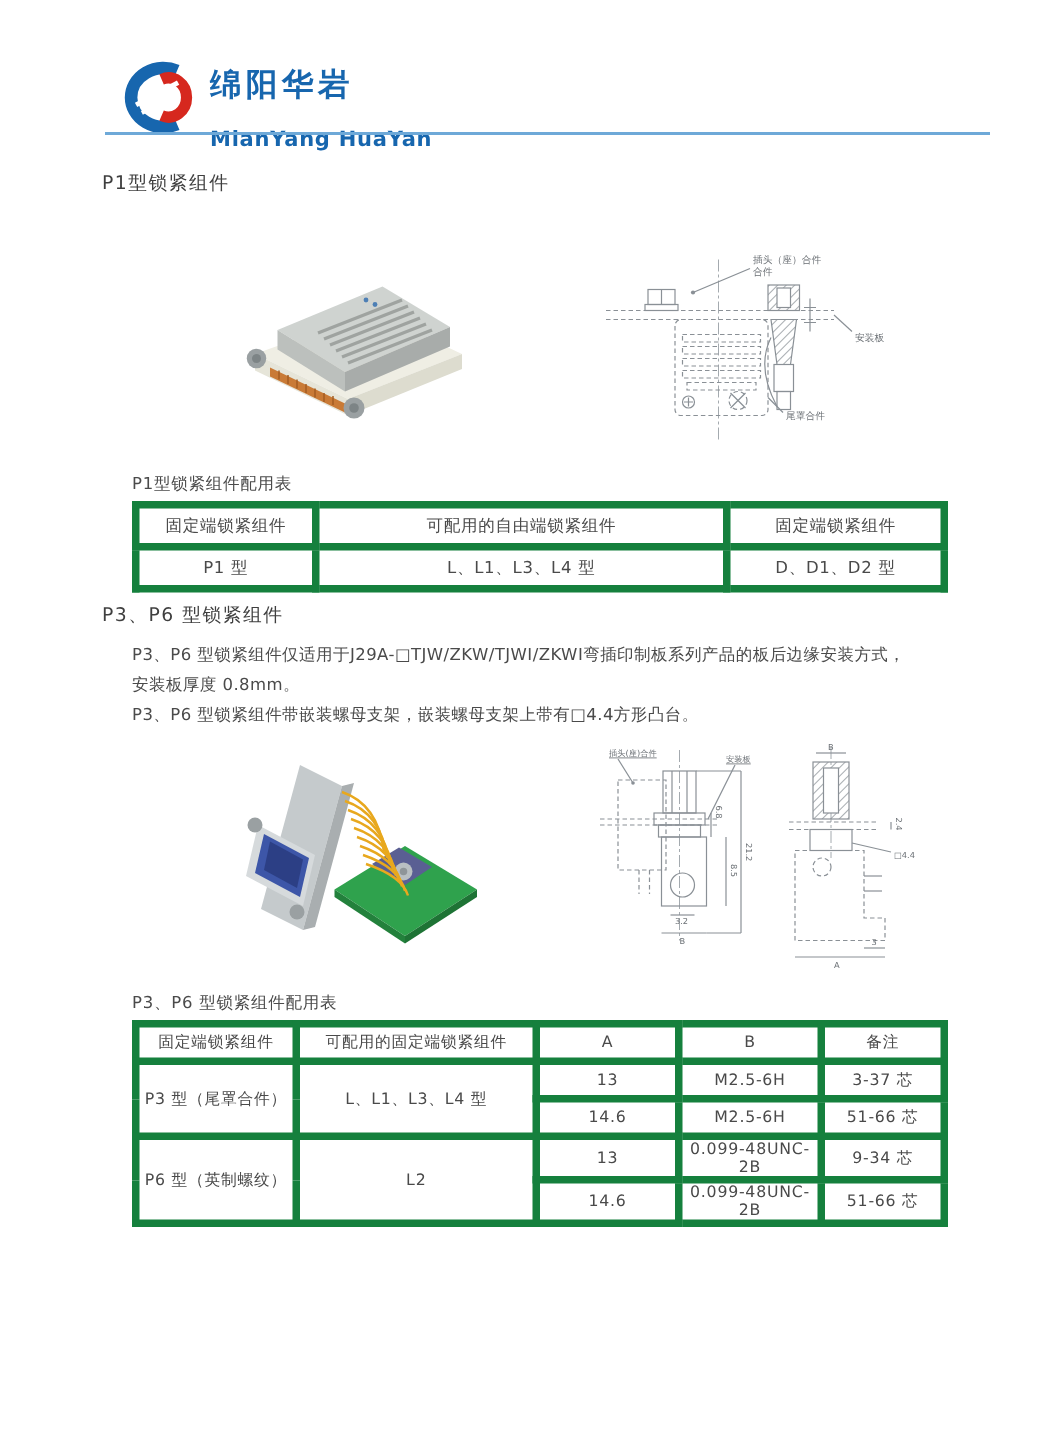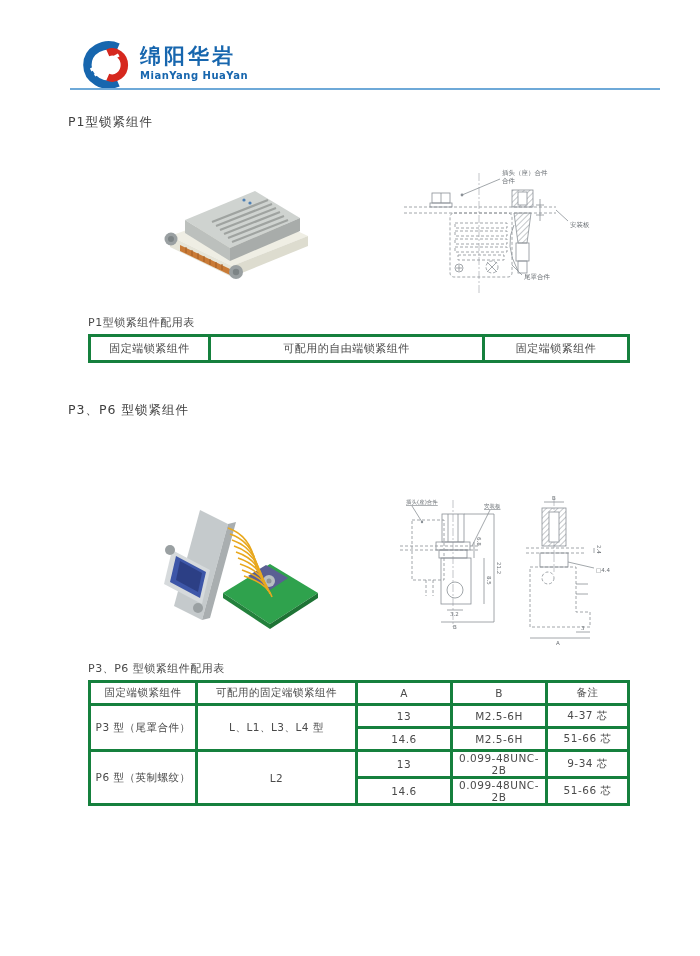--- a/index.html
+++ b/index.html
@@ -2,32 +2,32 @@
 <html><head>
 <meta charset="utf-8">
 <style>
   html,body{margin:0;padding:0;background:#ffffff;}
   #page{position:relative;width:700px;height:848px;background:#ffffff;overflow:hidden;
         font-family:"DejaVu Sans","Liberation Sans",sans-serif;color:#4a4a4a;}
   .abs{position:absolute;}
 
   
   #brand-cn{font-size:21px;font-weight:bold;color:#1766ae;letter-spacing:3px;line-height:1;}
-  #brand-en{font-size:10px;font-weight:bold;color:#1766ae;letter-spacing:.5px;margin-top:3px;}
+  #brand-en{font-size:14px;font-weight:bold;color:#1766ae;letter-spacing:.5px;margin-top:18px;}
   #doc-title{font-family:"DejaVu Serif","Liberation Serif",serif;font-size:19px;color:#b2b6b9;
              letter-spacing:3px;white-space:nowrap;}
   #header-line{left:70px;top:88px;width:590px;height:2px;background:#6ea9d8;}
 
   .sec-title{font-size:12.5px;color:#3f3f3f;letter-spacing:1px;}
   .body-text{font-size:11px;color:#4a4a4a;letter-spacing:.3px;line-height:20px;}
   .caption{font-size:11px;color:#4a4a4a;letter-spacing:.5px;}
 
   table.spec{border-collapse:collapse;width:539px;table-layout:fixed;
              font-size:11px;color:#4a4a4a;}
-  table.spec th,table.spec td{border:3px solid #15803d;text-align:center;
+  table.spec th,table.spec td{border:5px solid #15803d;text-align:center;
              font-weight:normal;padding:0;height:23px;letter-spacing:.5px;}
   table.spec.t2 th,table.spec.t2 td{height:20px;font-size:10.5px;}
 
   svg text{font-family:"DejaVu Sans","Liberation Sans",sans-serif;fill:#6b7075;}
   .dline{stroke:#8a9096;stroke-width:.8;fill:none;}
   .ddash{stroke:#8a9096;stroke-width:.8;fill:none;stroke-dasharray:3 2;}
   .dcenter{stroke:#9aa0a6;stroke-width:.6;fill:none;stroke-dasharray:8 2 2 2;}
 
   #footer-badge{left:50%;top:903px;transform:translateX(-50%);
      background:#1787c9;color:#fff;font-size:10.5px;padding:2px 9px 3px;
@@ -154,24 +154,34 @@
         <col style="width:120px">
         <col style="width:274px">
         <col style="width:145px">
       </colgroup>
     <tbody>
         <tr>
       <th>固定端锁紧组件</th>
       <th>可配用的自由端锁紧组件</th>
       <th>固定端锁紧组件</th>
     </tr>
+    <tr>
+      <td>P1 型</td>
+      <td>L、L1、L3、L4 型</td>
+      <td>D、D1、D2 型</td>
+    </tr>
   </tbody>
     </table>
 
   <div class="abs sec-title" style="left:68px;top:402px;">P3、P6 型锁紧组件</div>
+  <div class="abs body-text" style="left:88px;top:427px;width:560px;">
+    <div>P3、P6 型锁紧组件仅适用于J29A-□TJW/ZKW/TJWI/ZKWI弯插印制板系列产品的板后边缘安装方式，</div>
+    <div>安装板厚度 0.8mm。</div>
+    <div>P3、P6 型锁紧组件带嵌装螺母支架，嵌装螺母支架上带有□4.4方形凸台。</div>
+  </div>
 
   <div class="abs" style="left:148px;top:498px;">
     <svg width="175" height="140" viewBox="0 0 175 140">
 
       <polygon points="75,95 122,126 170,95 122,66" fill="#2fa24d"></polygon>
       <polygon points="75,95 122,126 122,131 75,100" fill="#23813c"></polygon>
       <polygon points="122,126 170,95 170,100 122,131" fill="#1e7335"></polygon>
 
       <polygon points="100,78 122,92 140,80 118,67" fill="#5a5f93"></polygon>
       <circle cx="121" cy="83" r="6" fill="#b9bfc2"></circle>
@@ -283,21 +293,21 @@
       <th>可配用的固定端锁紧组件</th>
       <th>A</th>
       <th>B</th>
       <th>备注</th>
     </tr>
     <tr>
       <td rowspan="2">P3 型（尾罩合件）</td>
       <td rowspan="2">L、L1、L3、L4 型</td>
       <td>13</td>
       <td>M2.5-6H</td>
-      <td>4-37 芯</td>
+      <td>3-37 芯</td>
     </tr>
     <tr>
       <td>14.6</td>
       <td>M2.5-6H</td>
       <td>51-66 芯</td>
     </tr>
     <tr>
       <td rowspan="2">P6 型（英制螺纹）</td>
       <td rowspan="2">L2</td>
       <td>13</td>

